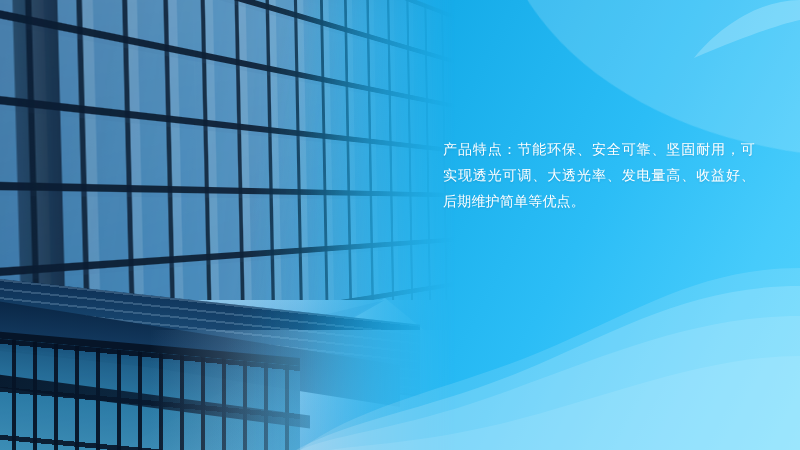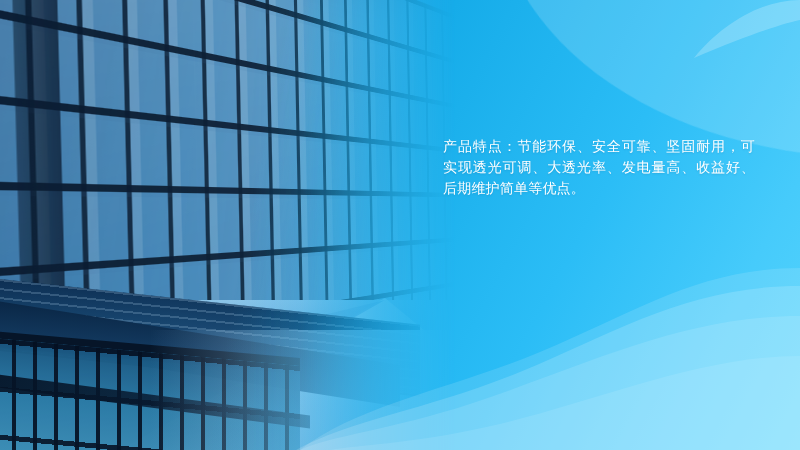--- a/index.html
+++ b/index.html
@@ -201,21 +201,21 @@
     font-size:36px;
     line-height:45px;
     letter-spacing:1px;
     font-weight:400;
     white-space:nowrap;
     text-shadow:0 1px 3px rgba(10,70,120,.25);
   }
   .desc {
     margin-top:18px;
     font-size:14px;
-    line-height:21px;
+    line-height:26px;
     letter-spacing:.2px;
     text-align:justify;
     text-shadow:0 1px 2px rgba(10,70,120,.18);
   }
 </style>
 </head>
 <body>
 
 <div id="banner">
 

